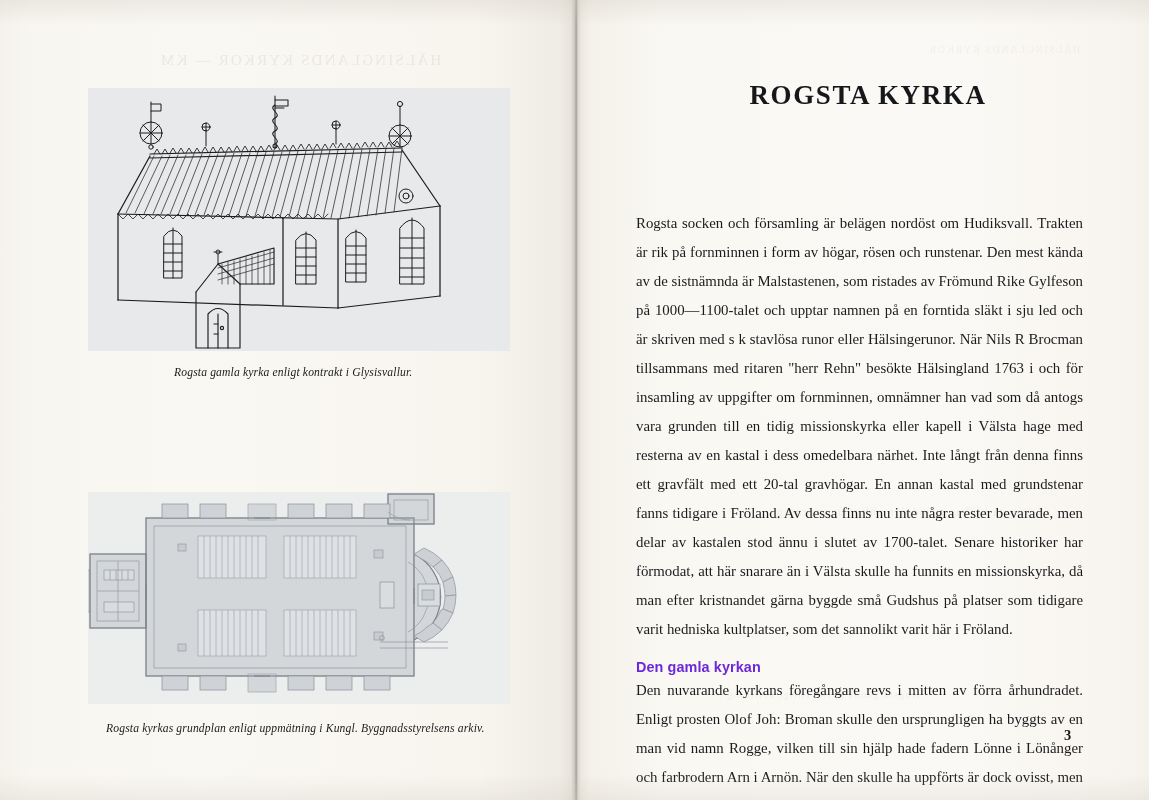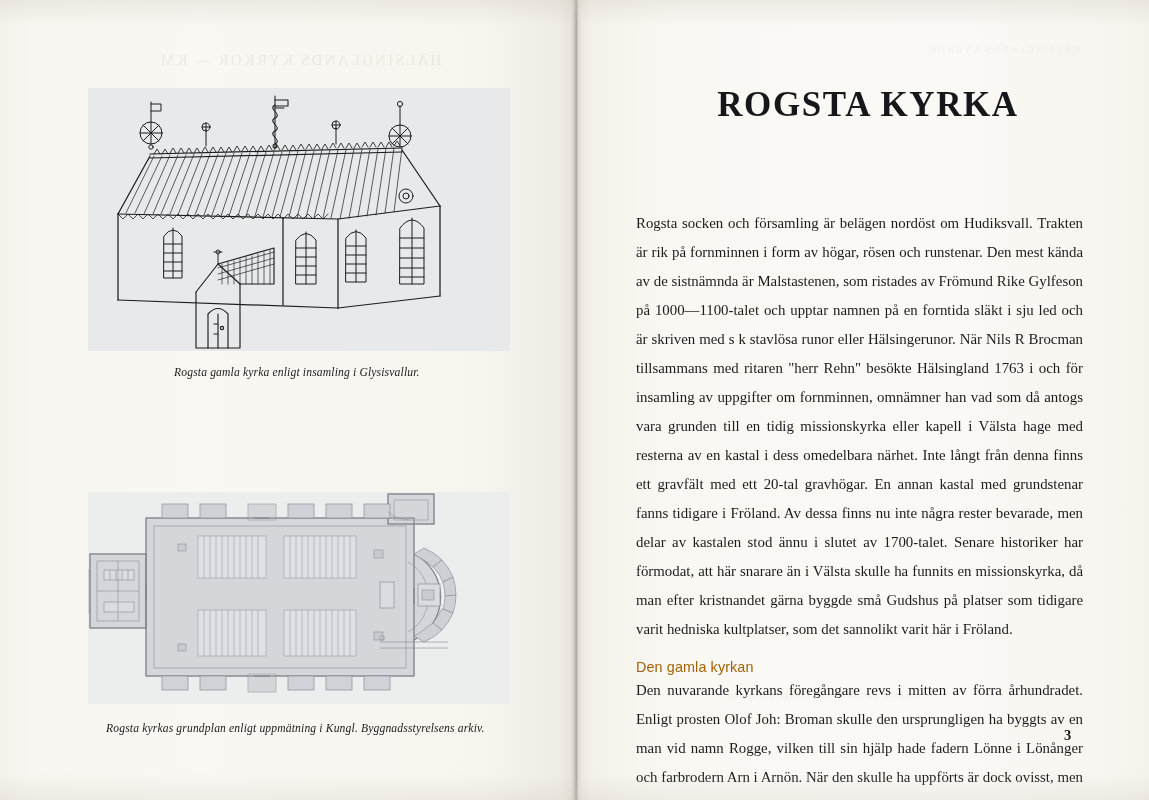--- a/index.html
+++ b/index.html
@@ -132,21 +132,21 @@
     width: 573px; height: 800px;
   }
 
   .chapter-title {
     position: absolute;
     left: 62px;
     top: 62px;
     width: 460px;
     text-align: center;
     font-family: "Liberation Serif", serif;
-    font-size: 35px;
+    font-size: 27px;
     letter-spacing: 1.6px;
     color: #16171a;
     white-space: nowrap;
   }
 
   .textcol {
     position: absolute;
     left: 60px;
     top: 209px;
     width: 447px;
@@ -160,22 +160,22 @@
     color: #1a1b1d;
     text-align: justify;
     text-justify: inter-word;
     hyphens: manual;
   }
 
   .subhead {
     margin: 15px 0 1px 0;
     font-family: "Liberation Sans", sans-serif;
     font-size: 14.4px;
-    font-weight: normal;
-    color: #a16207;
+    font-weight: bold;
+    color: #6d28d9;
     letter-spacing: 0.1px;
   }
 
   .folio {
     position: absolute;
     left: 488px;
     top: 727px;
     font-family: "Liberation Serif", serif;
     font-size: 14.5px;
     font-weight: bold;
@@ -412,21 +412,21 @@
           <g stroke-width="0.95">
             <path d="M130 176 L130 166"></path>
             <circle cx="130" cy="164" r="2"></circle>
             <path d="M126 164 l8 0"></path>
           </g>
 
         </g>
       </svg>
     </div>
 
-    <div class="caption caption-top">Rogsta gamla kyrka enligt insamling i Glysisvallur.</div>
+    <div class="caption caption-top">Rogsta gamla kyrka enligt kontrakt i Glysisvallur.</div>
 
     <div class="fig-block fig-bottom">
       <svg class="fig-svg" viewBox="0 0 422 212" preserveAspectRatio="xMidYMid meet">
 
         <g fill="#d4d7da" stroke="#a9adb2" stroke-width="0.8">
 
           <rect x="58" y="26" width="268" height="158"></rect>
 
           <rect x="2" y="62" width="56" height="74"></rect>
 

